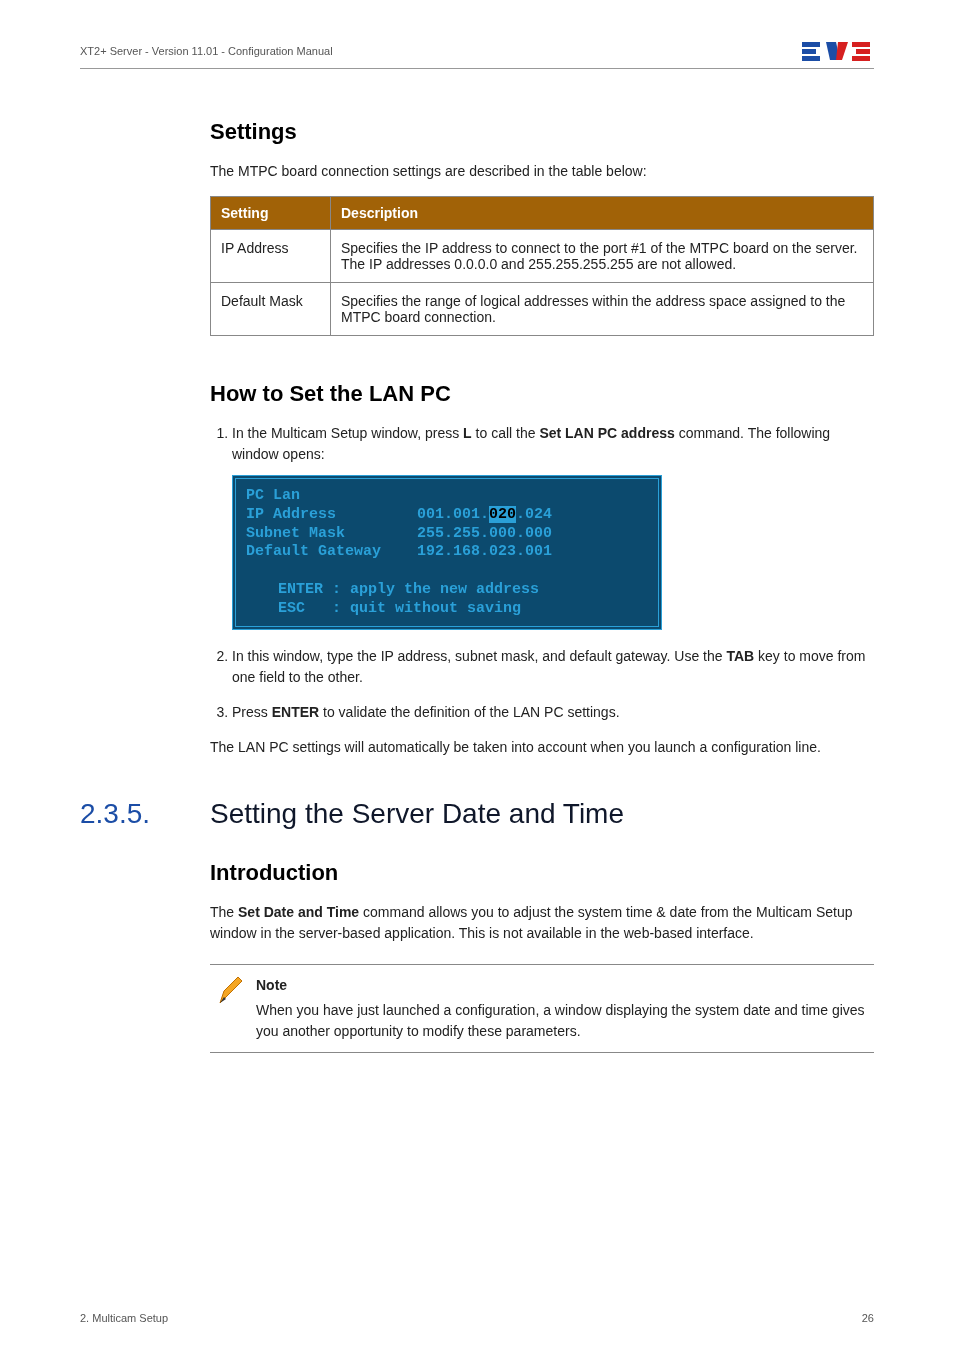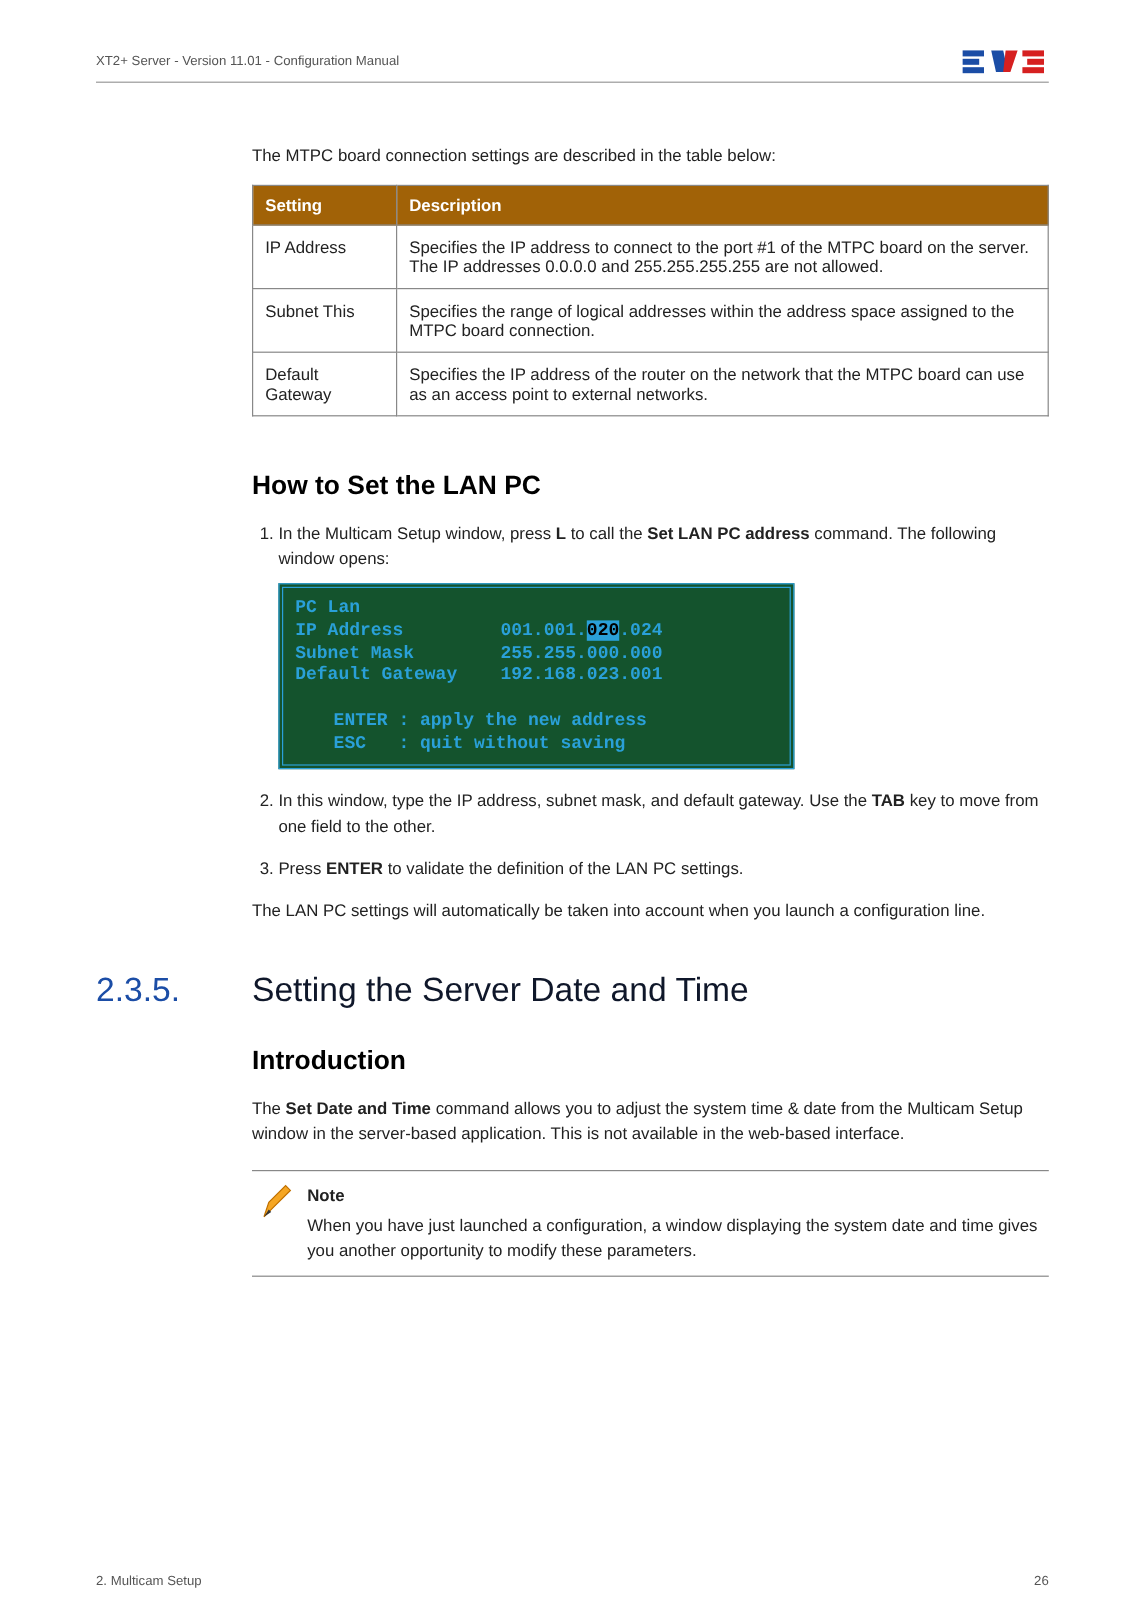--- a/index.html
+++ b/index.html
@@ -11,21 +11,21 @@
   .content { margin-left: 130px; }
   .h3 { font-size: 22px; font-weight: bold; margin-bottom: 16px; color: #000; }
   .p { font-size: 14px; line-height: 1.5; margin-bottom: 14px; }
   table.settings { width: 100%; border-collapse: collapse; margin-bottom: 40px; }
   table.settings th { background: #a16207; color: #fff; text-align: left; font-size: 14px; padding: 8px 10px; border: 1px solid #888; font-weight: bold; }
   table.settings td { border: 1px solid #888; padding: 10px; font-size: 14px; vertical-align: top; }
   table.settings td:first-child { width: 120px; }
   .h3b { font-size: 22px; font-weight: bold; margin-top: 45px; margin-bottom: 16px; color: #000; }
   ol.steps { list-style: decimal; margin-left: 22px; font-size: 14px; }
   ol.steps li { margin-bottom: 14px; line-height: 1.5; }
-  .terminal { border: 4px double #2aa0d8; background: #14532d; color: #2aa0d8; font-family: "Courier New", monospace; font-weight: bold; font-size: 15px; padding: 8px 10px; width: 430px; margin: 10px 0 16px 0; white-space: pre; line-height: 1.25; }
+  .terminal { border: 4px double #2aa0d8; background: #0c4a6e; color: #2aa0d8; font-family: "Courier New", monospace; font-weight: bold; font-size: 15px; padding: 8px 10px; width: 430px; margin: 10px 0 16px 0; white-space: pre; line-height: 1.25; }
   .terminal .hl { background: #2aa0d8; color: #000; }
   .terminal-indent { margin-left: 32px; }
   .h2-row { display: flex; gap: 30px; align-items: baseline; margin-top: 40px; margin-bottom: 30px; }
   .h2-num { font-size: 28px; color: #1b4da6; font-weight: normal; margin-left: -130px; width: 100px; }
   .h2-title { font-size: 28px; color: #0f172a; font-weight: normal; }
   .note-block { border-top: 1px solid #888; border-bottom: 1px solid #888; padding: 10px 0 10px 46px; margin-top: 20px; position: relative; font-size: 14px; line-height: 1.5; }
   .note-block .pencil { position: absolute; left: 6px; top: 8px; }
   .note-title { font-weight: bold; margin-bottom: 4px; }
   .footer { position: absolute; bottom: 26px; left: 80px; right: 80px; display: flex; justify-content: space-between; font-size: 11px; color: #555; }
 </style>
@@ -44,41 +44,38 @@
         <polygon points="36,2 46,2 40,20 34,20" fill="#d62020"></polygon>
         <rect x="50" y="2" width="18" height="5" fill="#d62020"></rect>
         <rect x="54" y="9" width="14" height="5" fill="#d62020"></rect>
         <rect x="50" y="16" width="18" height="5" fill="#d62020"></rect>
       </svg>
     </div>
   </div>
 
   <div class="content">
 
+    <div class="h3">Settings</div>
     <div class="p">The MTPC board connection settings are described in the table below:</div>
 
     <table class="settings">
       <thead>
         <tr>
           <th>Setting</th>
           <th>Description</th>
         </tr>
       </thead>
       <tbody>
         <tr>
           <td>IP Address</td>
           <td>Specifies the IP address to connect to the port #1 of the MTPC board on the server. The IP addresses 0.0.0.0 and 255.255.255.255 are not allowed.</td>
         </tr>
         <tr>
-          <td>Subnet This</td>
+          <td>Default Mask</td>
           <td>Specifies the range of logical addresses within the address space assigned to the MTPC board connection.</td>
-        </tr>
-        <tr>
-          <td>Default Gateway</td>
-          <td>Specifies the IP address of the router on the network that the MTPC board can use as an access point to external networks.</td>
         </tr>
       </tbody>
     </table>
 
     <div class="h3b">How to Set the LAN PC</div>
 
     <ol class="steps">
       <li>
         <span>In the Multicam Setup window, press </span><b>L</b><span> to call the </span><b>Set LAN PC address</b><span> command. The following window opens:</span>
         <div class="terminal"><span>PC Lan</span>

